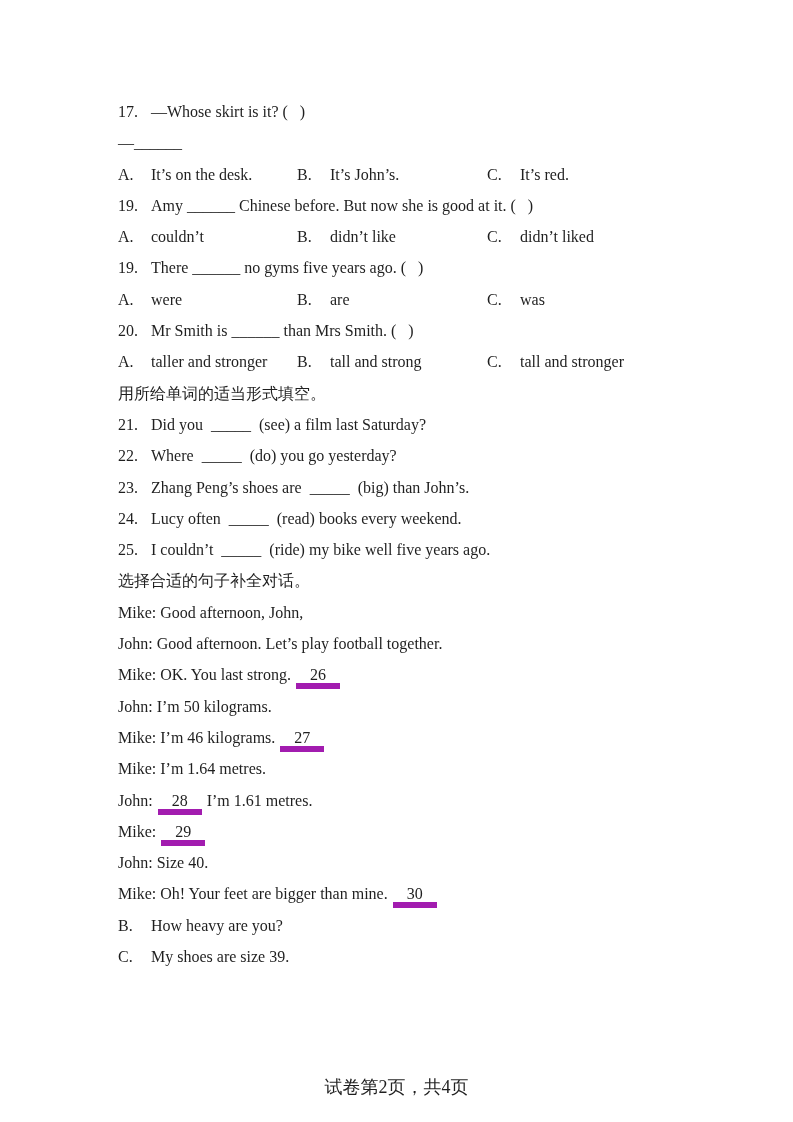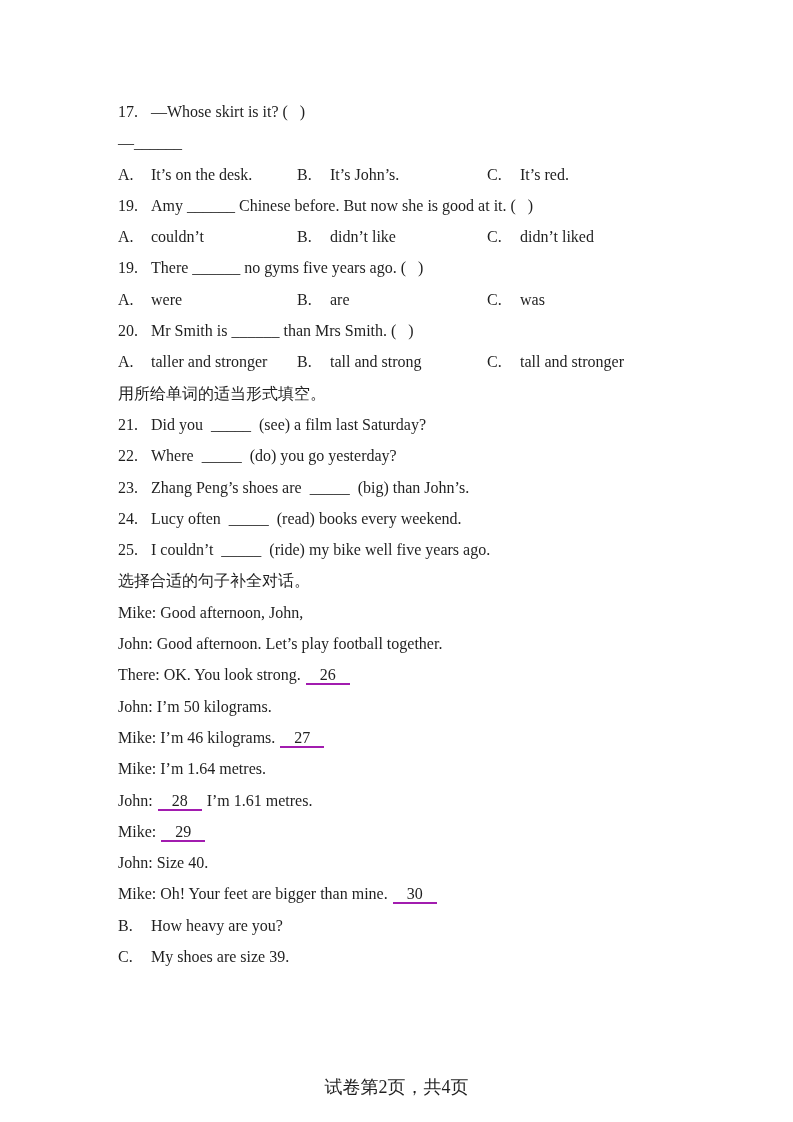--- a/index.html
+++ b/index.html
@@ -32,21 +32,21 @@
   .qnum {
     display: inline-block;
     min-width: 33px;
   }
   .olabel {
     display: inline-block;
     min-width: 33px;
   }
   .blank {
     display: inline;
-    border-bottom: 2px solid #a21caf;
+    border-bottom: 6px solid #a21caf;
     padding: 0 14px;
     margin: 0 5px;
   }
   .footer {
     position: absolute;
     left: 0;
     right: 0;
     top: 1072px;
     height: 31px;
     line-height: 31px;
@@ -92,21 +92,21 @@
     <div class="line"><span>用所给单词的适当形式填空。</span></div>
     <div class="line"><span class="qnum">21.</span><span>Did you &nbsp;_____&nbsp; (see) a film last Saturday?</span></div>
     <div class="line"><span class="qnum">22.</span><span>Where &nbsp;_____&nbsp; (do) you go yesterday?</span></div>
     <div class="line"><span class="qnum">23.</span><span>Zhang Peng’s shoes are &nbsp;_____&nbsp; (big) than John’s.</span></div>
     <div class="line"><span class="qnum">24.</span><span>Lucy often &nbsp;_____&nbsp; (read) books every weekend.</span></div>
     <div class="line"><span class="qnum">25.</span><span>I couldn’t &nbsp;_____&nbsp; (ride) my bike well five years ago.</span></div>
 
     <div class="line"><span>选择合适的句子补全对话。</span></div>
     <div class="line"><span>Mike: Good afternoon, John,</span></div>
     <div class="line"><span>John: Good afternoon. Let’s play football together.</span></div>
-    <div class="line"><span>There: OK. You look strong.</span><span class="blank">26</span></div>
+    <div class="line"><span>Mike: OK. You last strong.</span><span class="blank">26</span></div>
     <div class="line"><span>John: I’m 50 kilograms.</span></div>
     <div class="line"><span>Mike: I’m 46 kilograms.</span><span class="blank">27</span></div>
     <div class="line"><span>Mike: I’m 1.64 metres.</span></div>
     <div class="line"><span>John:</span><span class="blank">28</span><span>I’m 1.61 metres.</span></div>
     <div class="line"><span>Mike:</span><span class="blank">29</span></div>
     <div class="line"><span>John: Size 40.</span></div>
     <div class="line"><span>Mike: Oh! Your feet are bigger than mine.</span><span class="blank">30</span></div>
 
     <div class="line"><span class="olabel">B.</span><span>How heavy are you?</span></div>
     <div class="line"><span class="olabel">C.</span><span>My shoes are size 39.</span></div>

